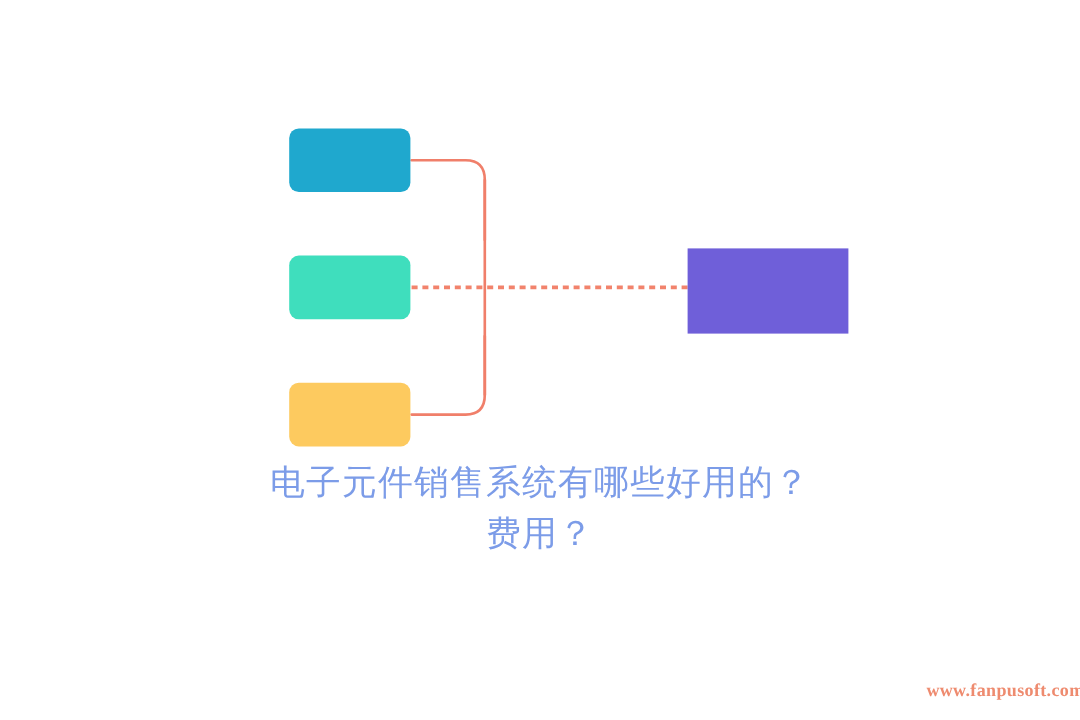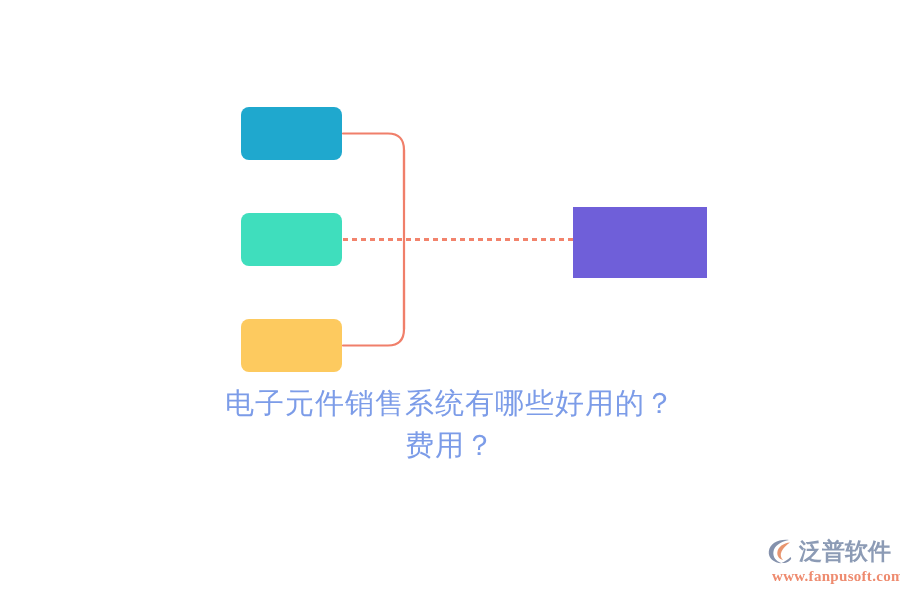--- a/index.html
+++ b/index.html
@@ -141,29 +141,16 @@
     <div class="node node-blue"></div>
     <div class="node node-green"></div>
     <div class="node node-yellow"></div>
     <div class="node-purple"></div>
   </div>
 
   <div class="title-block">电子元件销售系统有哪些好用的？
 费用？</div>
 
   <div class="watermark">
-    <div class="wm-row">
-      <svg class="wm-mark" viewBox="0 0 32 32" xmlns="http://www.w3.org/2000/svg">
-
-        <path d="M24.5 4.2 C13.5 3.0 4.0 8.0 3.0 16.2 C2.1 23.6 8.4 28.6 16.6 29.0
-                 C10.5 26.6 7.2 22.4 7.9 17.0 C8.7 10.6 15.0 6.0 24.5 4.2 Z" fill="#8491AC"></path>
-
-        <path d="M25.6 7.0 C18.6 7.6 12.8 11.6 12.1 17.2 C11.6 21.2 14.2 24.4 18.3 25.6
-                 C15.6 22.9 15.0 19.6 16.6 16.4 C18.3 13.0 21.6 9.6 25.6 7.0 Z" fill="#E8956F"></path>
-
-        <path d="M26.2 22.5 C23.2 25.6 19.8 27.6 16.4 28.7 C21.4 29.4 25.6 27.2 26.9 24.0 Z" fill="#8491AC"></path>
-      </svg>
-      <span class="wm-name">泛普软件</span>
-    </div>
     <div class="wm-url">www.fanpusoft.com</div>
   </div>
 
 </div>
 
 </body></html>

